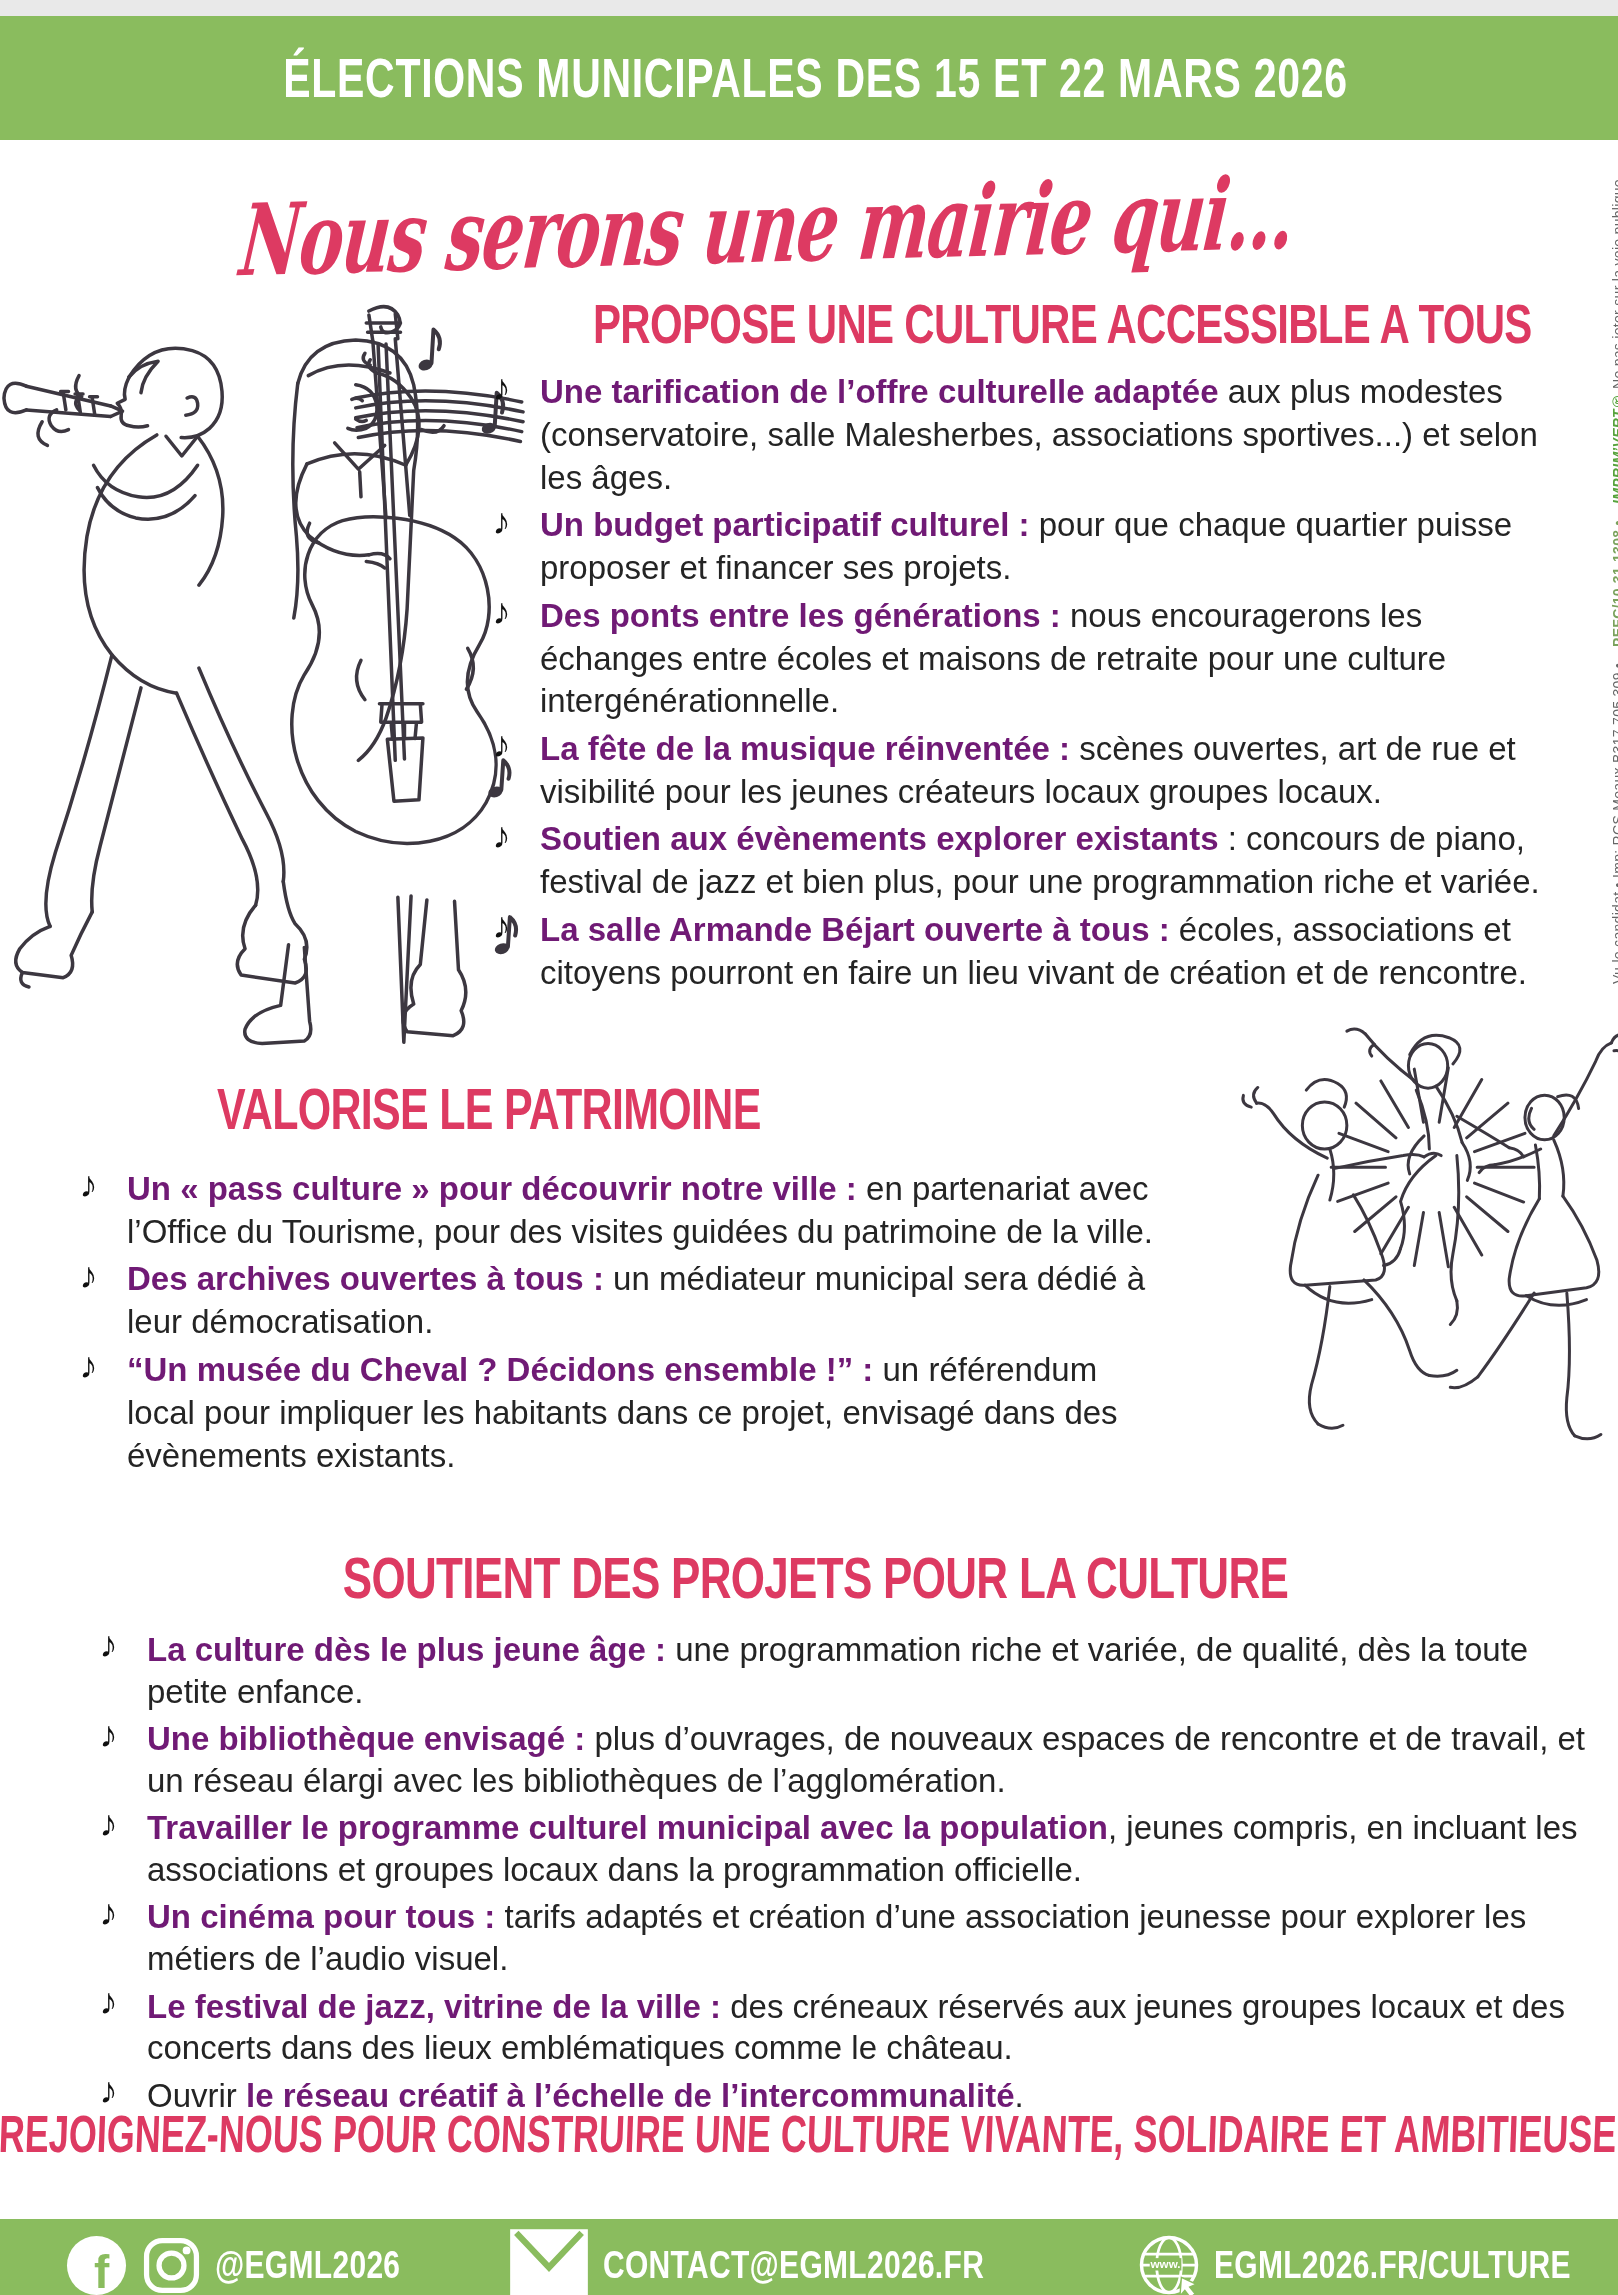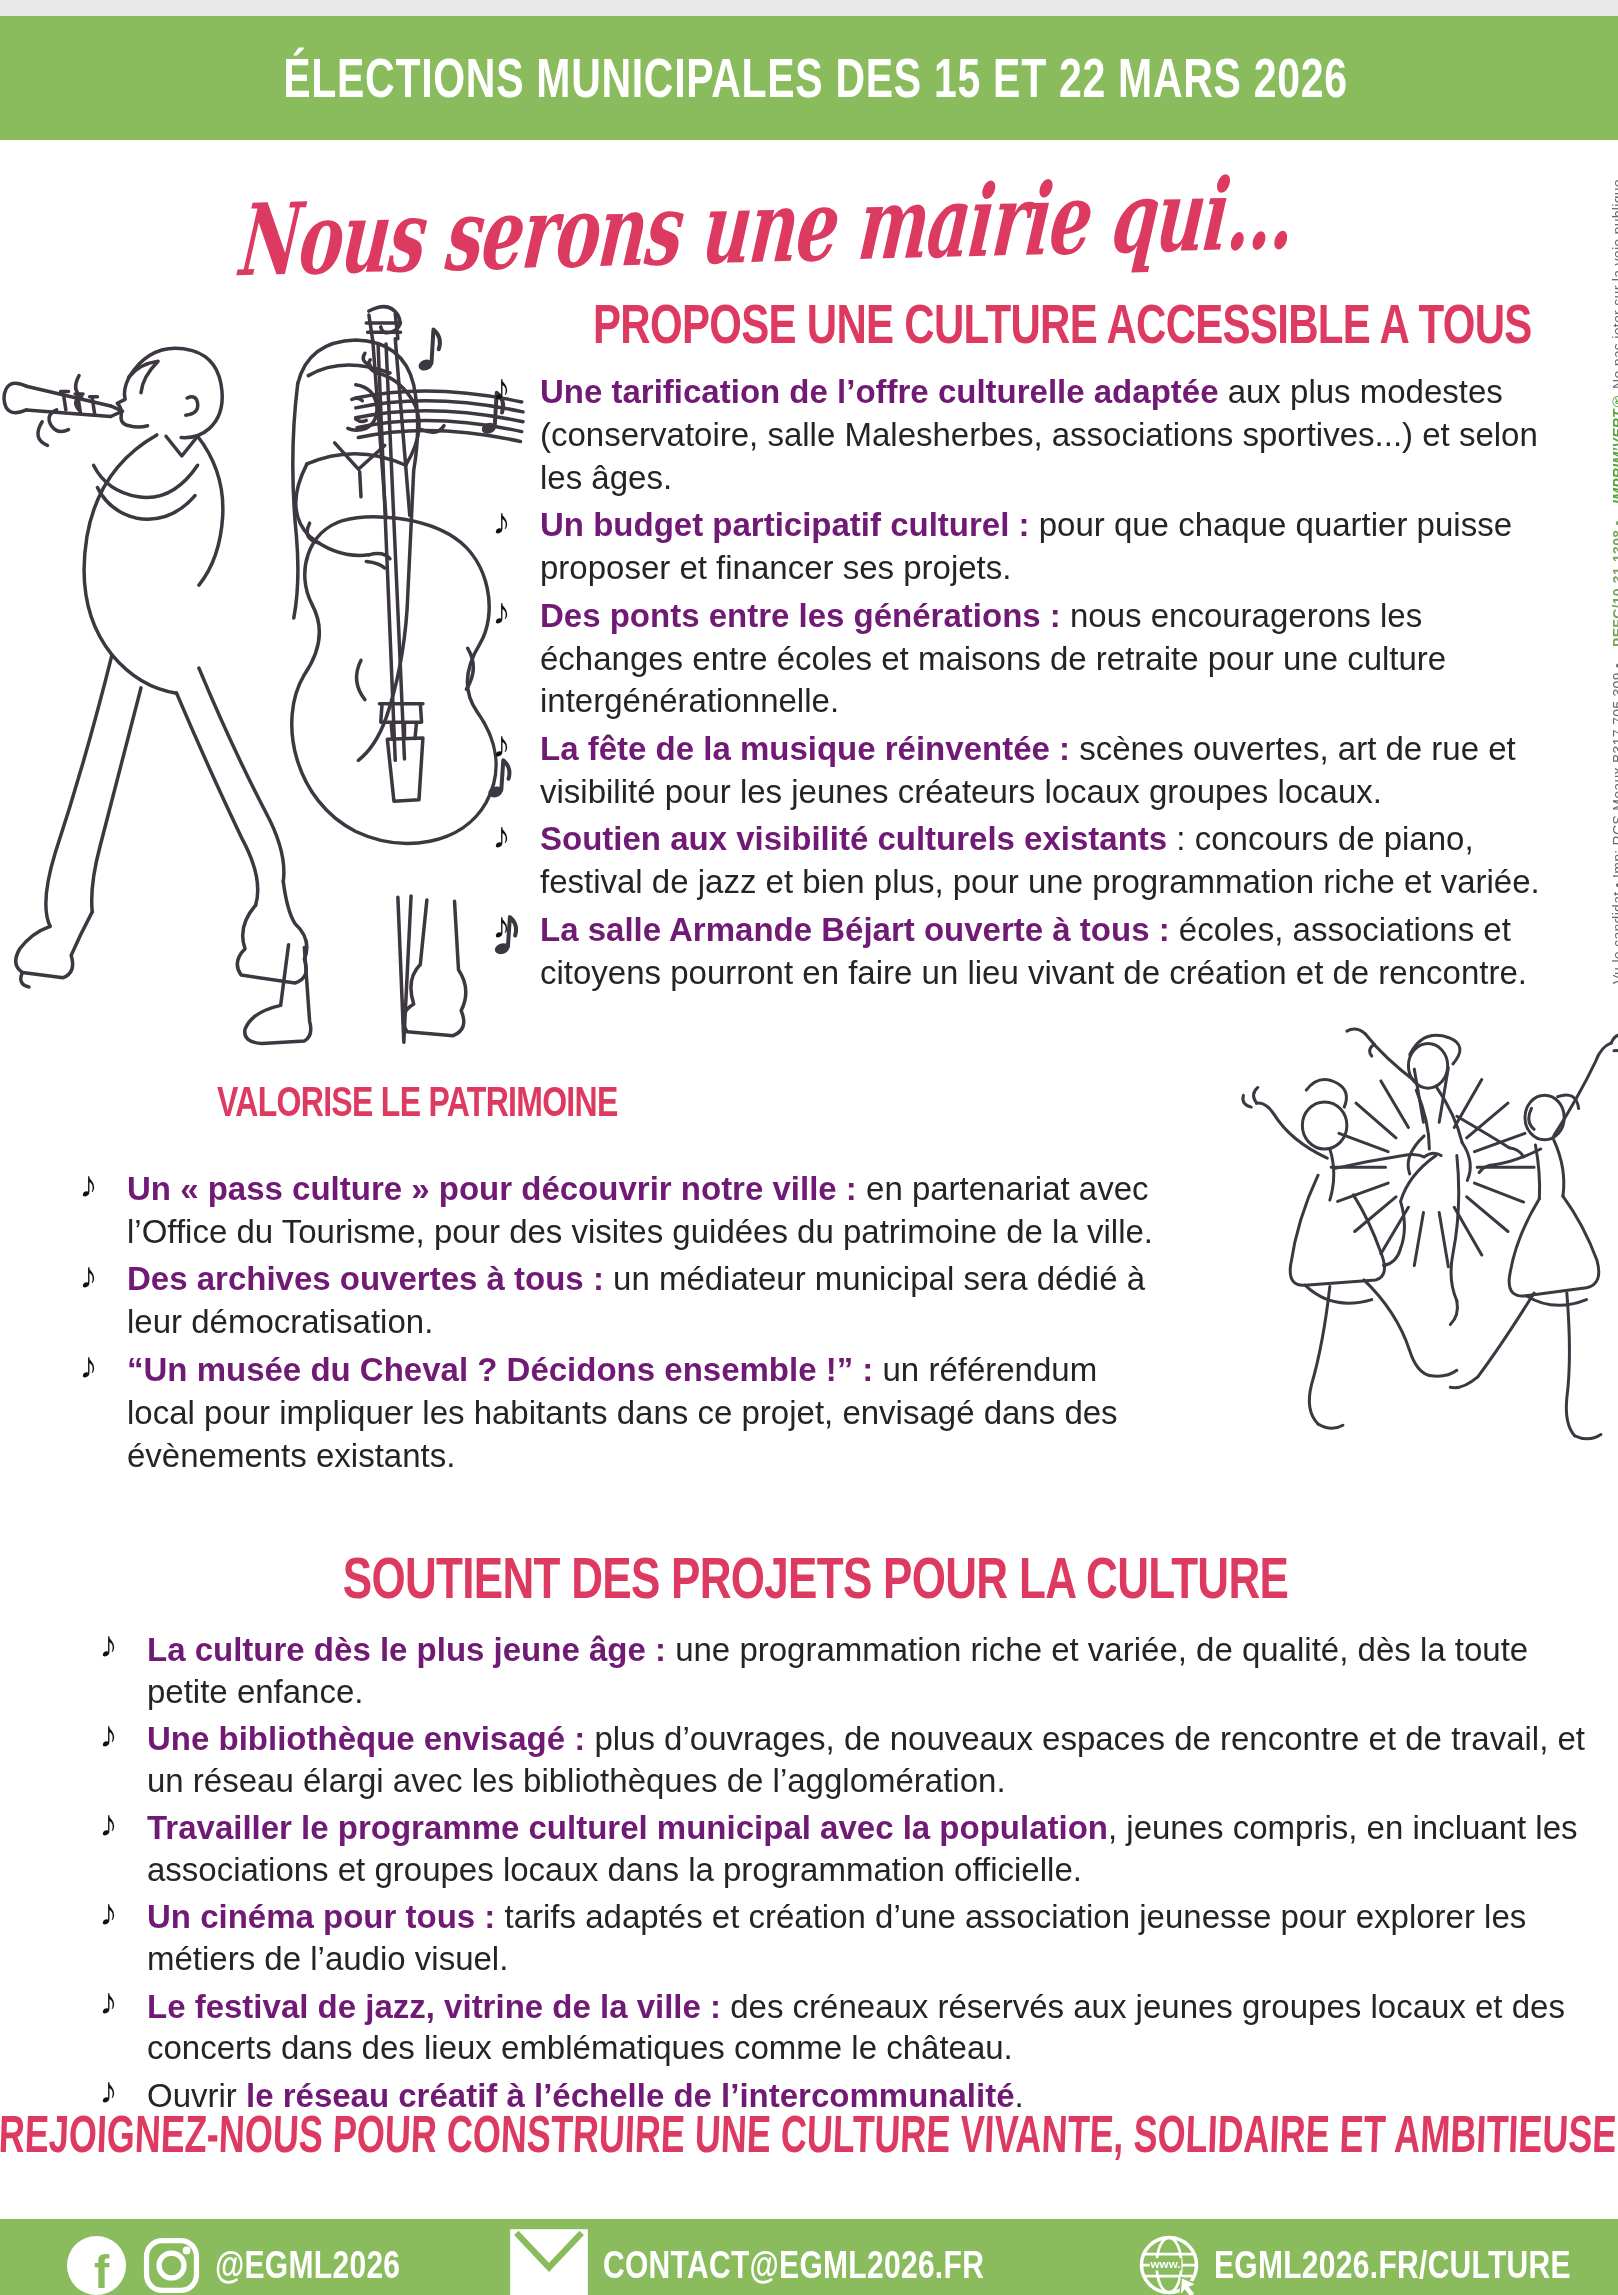--- a/index.html
+++ b/index.html
@@ -40,21 +40,21 @@
     transform-origin:left top;
     letter-spacing:-1.3px;white-space:nowrap;
   }
   .section-heading{
     position:absolute;color:var(--pink);font-weight:700;white-space:nowrap;
   }
   .section-heading>span{
     display:inline-block;transform:scaleY(1.32);transform-origin:left top;letter-spacing:-0.7px;
   }
   .heading-1{left:593px;top:277px;font-size:42px;}
-  .heading-2{left:217px;top:1062px;font-size:32px;}
+  .heading-2{left:217px;top:1062px;font-size:43px;}
   .heading-3{left:0;top:1529px;width:100%;text-align:center;font-size:44px;}
   .heading-3>span{transform-origin:center top;}
 
   
   .bullets{position:absolute;display:flex;flex-direction:column;}
   .bullets-1{left:491px;top:355px;width:1051px;}
   .bullets-2{left:78px;top:1152px;width:1081px;}
   .bullets-3{left:98px;top:1613px;width:1493px;}
   .bullet{
     position:relative;padding-left:49px;font-size:33px;line-height:1.30;
@@ -199,21 +199,21 @@
     <div class="bullet">
       <span class="note">♪</span>
       <b>Des ponts entre les générations :</b><span> nous encouragerons les échanges entre écoles et maisons de retraite pour une culture intergénérationnelle.</span>
     </div>
     <div class="bullet">
       <span class="note">♪</span>
       <b>La fête de la musique réinventée :</b><span> scènes ouvertes, art de rue et visibilité pour les jeunes créateurs locaux groupes locaux.</span>
     </div>
     <div class="bullet">
       <span class="note">♪</span>
-      <b>Soutien aux visibilité culturels existants</b><span> : concours de piano, festival de jazz et bien plus, pour une programmation riche et variée.</span>
+      <b>Soutien aux évènements explorer existants</b><span> : concours de piano, festival de jazz et bien plus, pour une programmation riche et variée.</span>
     </div>
     <div class="bullet">
       <span class="note">♪</span>
       <b>La salle Armande Béjart ouverte à tous :</b><span> écoles, associations et citoyens pourront en faire un lieu vivant de création et de rencontre.</span>
     </div>
   </div>
 
   <div class="section-heading heading-2">
     <span>VALORISE LE PATRIMOINE</span>
   </div>

